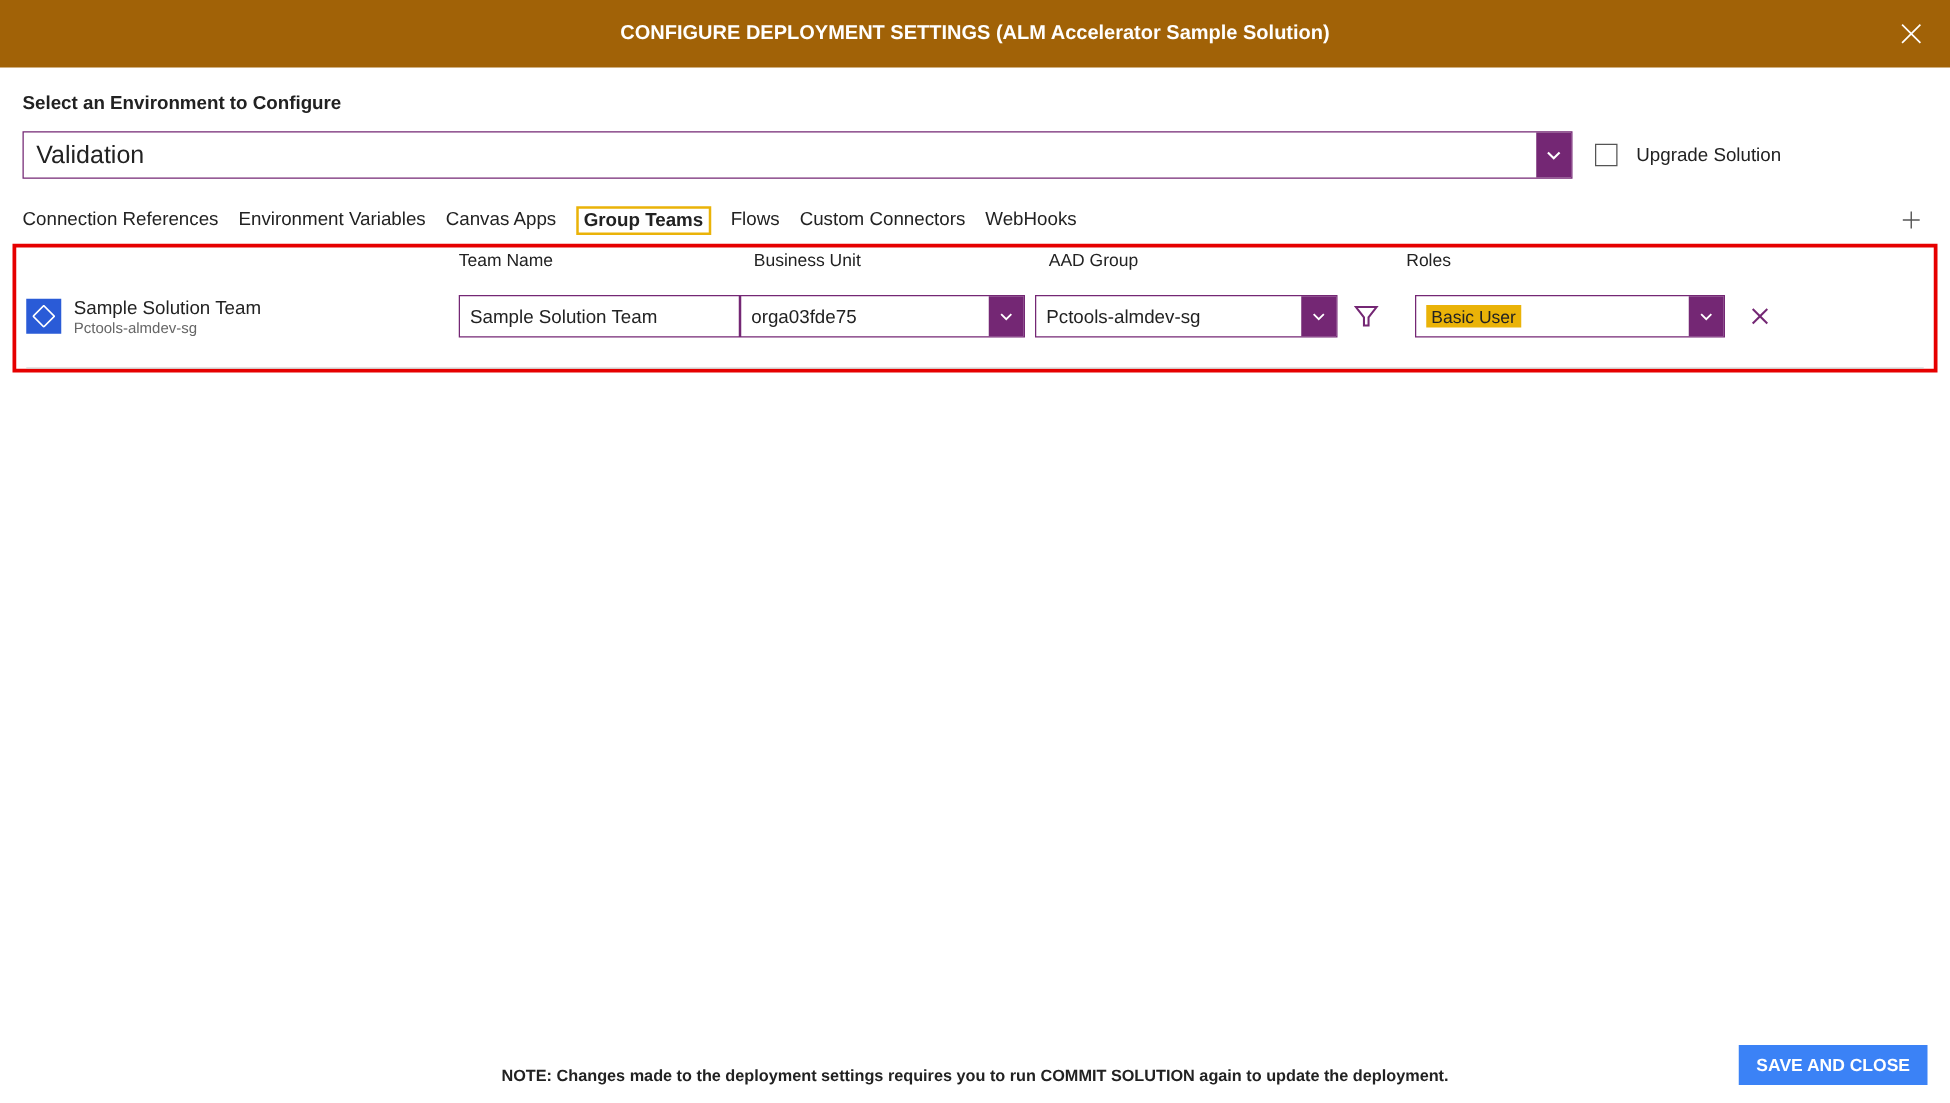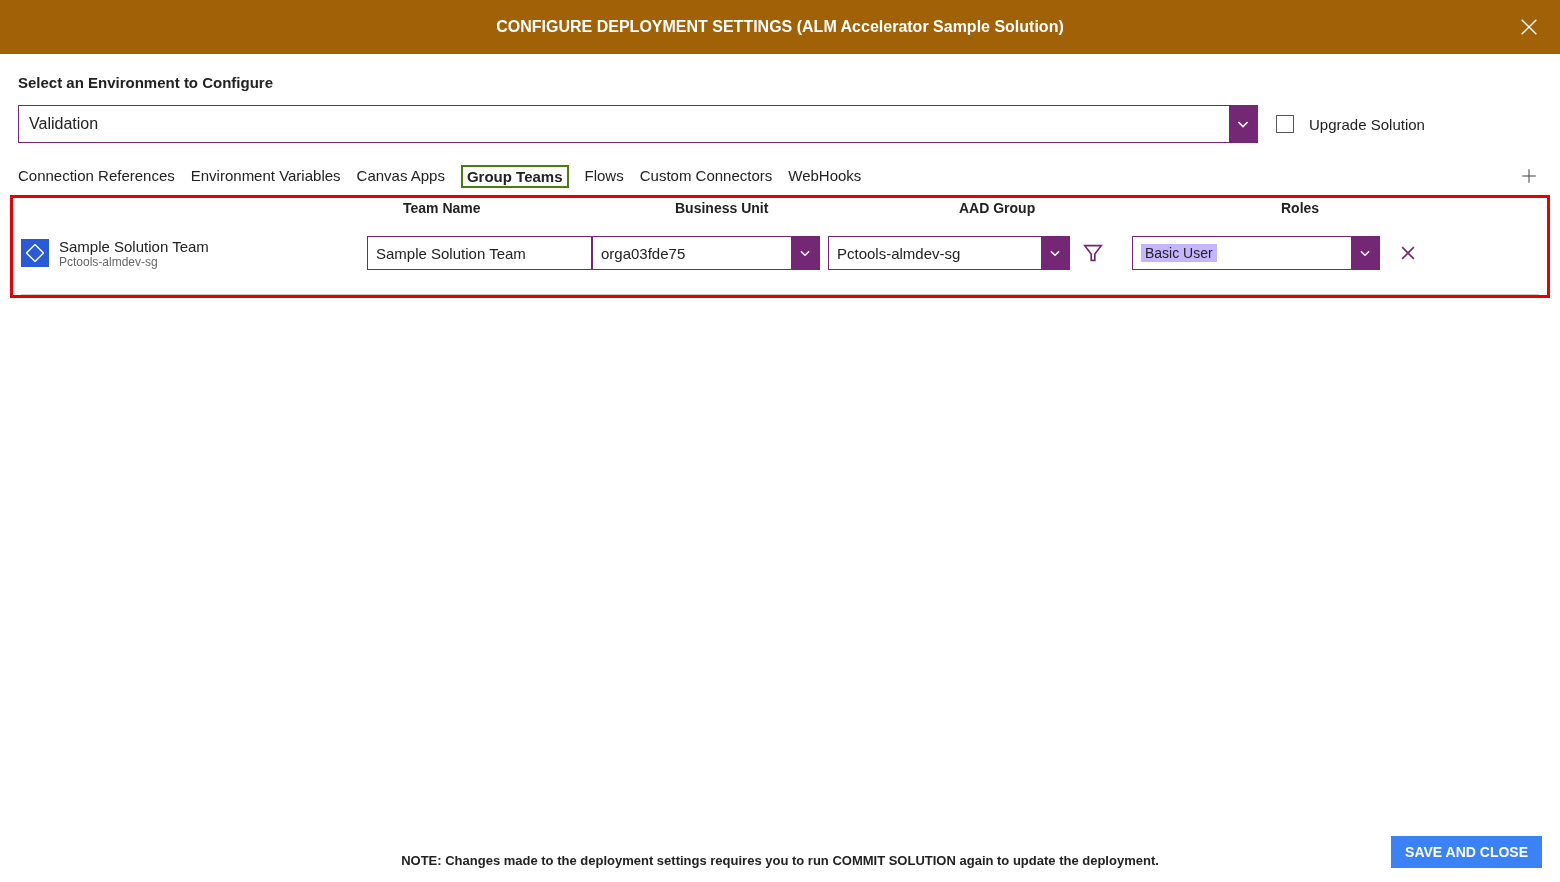--- a/index.html
+++ b/index.html
@@ -58,21 +58,21 @@
       height: 38px;
       border: 1px solid #742774;
       display: flex;
       align-items: stretch;
     }
     .env-select .text {
       flex: 1;
       padding: 0 10px;
       display:flex;
       align-items:center;
-      font-size: 16px;
+      font-size: 20px;
     }
     .chev-btn {
       width: 28px;
       background: #742774;
       display:flex;
       align-items:center;
       justify-content:center;
       cursor:pointer;
     }
     .chev-btn svg { display:block; }
@@ -92,49 +92,48 @@
       margin-bottom: 6px;
     }
     .tabs {
       display:flex;
       gap: 16px;
       font-size: 15px;
     }
     .tab { cursor:pointer; padding: 2px 0; }
     .tab.active {
       font-weight: 700;
-      border: 2px solid #4d7c0f;
+      border: 2px solid #eab308;
       padding: 1px 4px;
     }
     .add-btn {
       margin-left:auto;
       cursor:pointer;
       padding: 4px;
       color:#555;
     }
     .add-btn svg { display:block; }
 
     .grid-area {
       border: 3px solid #e60000;
       margin-left: -8px;
       margin-right: -8px;
       padding: 0 8px;
     }
 
     .grid-header {
       display:flex;
       padding-top: 2px;
-      font-weight: 700;
+      font-weight: 400;
       font-size: 14px;
-      gap: 36px;
     }
     .col-left { flex: 0 0 346px; }
     .col-teamname { flex: 0 0 236px; }
     .col-bu { flex: 0 0 236px; }
-    .col-aad { flex: 0 0 286px; margin-left: 12px; }
+    .col-aad { flex: 0 0 286px; }
     .col-roles { flex: 0 0 256px; }
     .col-actions { flex: 0 0 40px; }
 
     .grid-row {
       display:flex;
       align-items:center;
       margin-top: 20px;
       padding-bottom: 24px;
       border-bottom: 1px solid #ccc;
     }
@@ -169,21 +168,21 @@
     .col-aad-row { display:flex; align-items:center; width:286px; }
     .col-aad-row .dd-box { width: 242px; }
     .filter-btn {
       margin-left: 4px;
       cursor:pointer;
       color: #742774;
     }
     .filter-btn svg { display:block; }
 
     .role-tag {
-      background: #c4b5fd;
+      background: #eab308;
       padding: 1px 4px;
       font-size: 14px;
       color: #222;
     }
 
     .delete-btn {
       cursor:pointer;
       color: #742774;
     }
     .delete-btn svg { display:block; }

